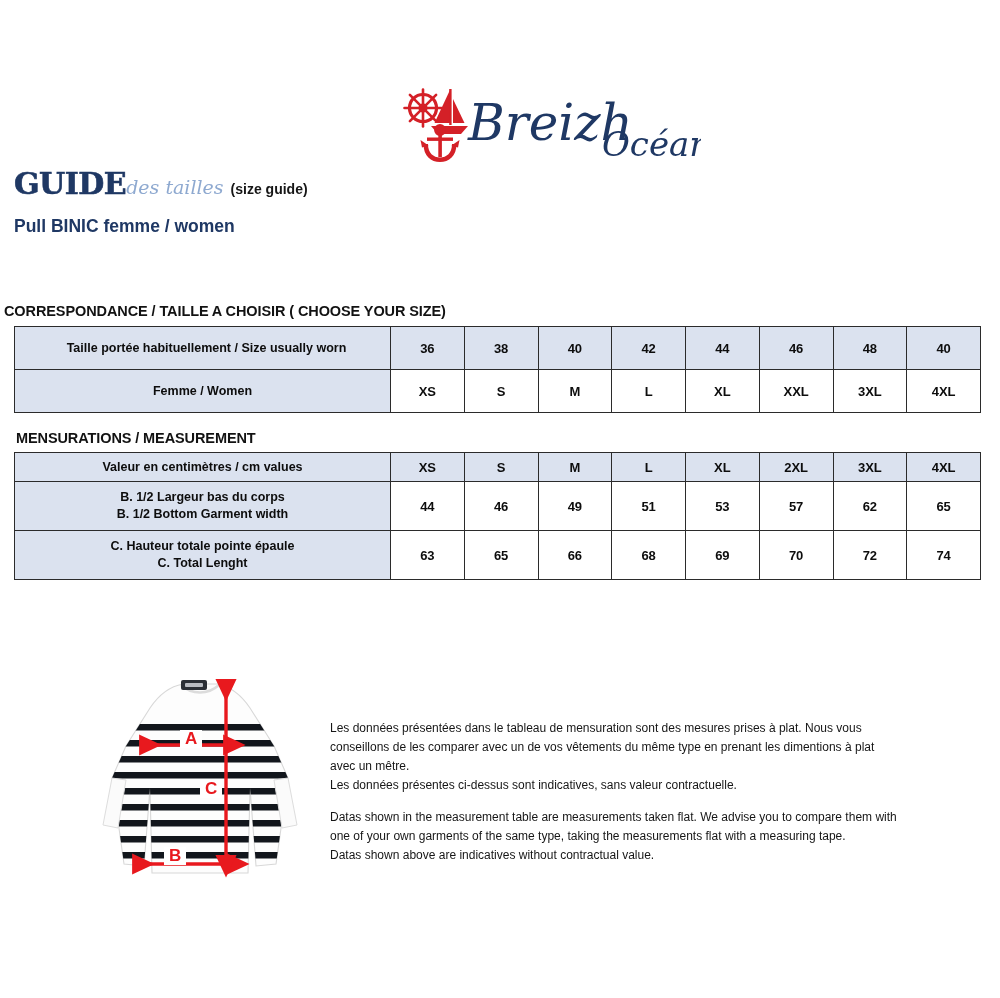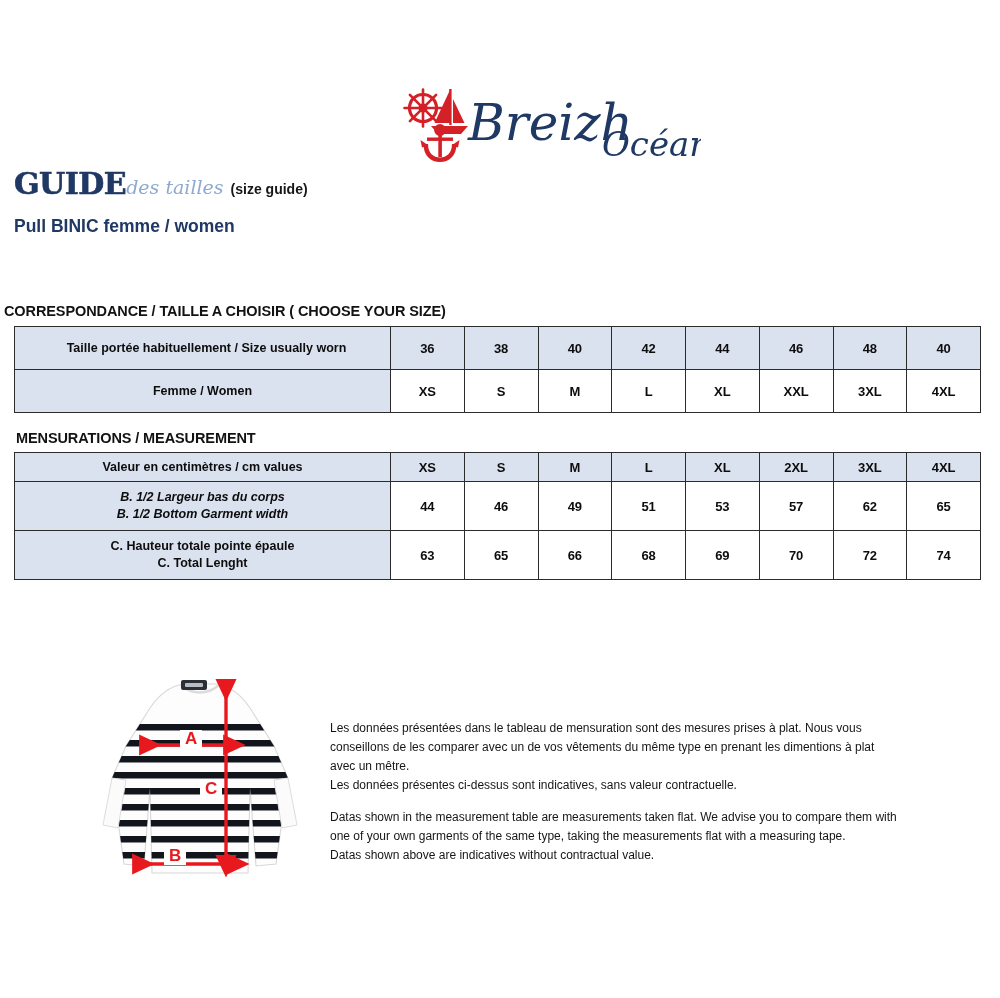--- a/index.html
+++ b/index.html
@@ -237,21 +237,21 @@
         <td class="head-cell">XS</td>
         <td class="head-cell">S</td>
         <td class="head-cell">M</td>
         <td class="head-cell">L</td>
         <td class="head-cell">XL</td>
         <td class="head-cell">2XL</td>
         <td class="head-cell">3XL</td>
         <td class="head-cell">4XL</td>
       </tr>
       <tr>
-        <td class="label-cell" style="height: 48px; font-style: italic;">
+        <td class="label-cell" style="height: 48px;">
           <div>B. 1/2 Largeur bas du corps</div>
           <div>B. 1/2 Bottom Garment width</div>
         </td>
         <td class="value-cell">44</td>
         <td class="value-cell">46</td>
         <td class="value-cell">49</td>
         <td class="value-cell">51</td>
         <td class="value-cell">53</td>
         <td class="value-cell">57</td>
         <td class="value-cell">62</td>

